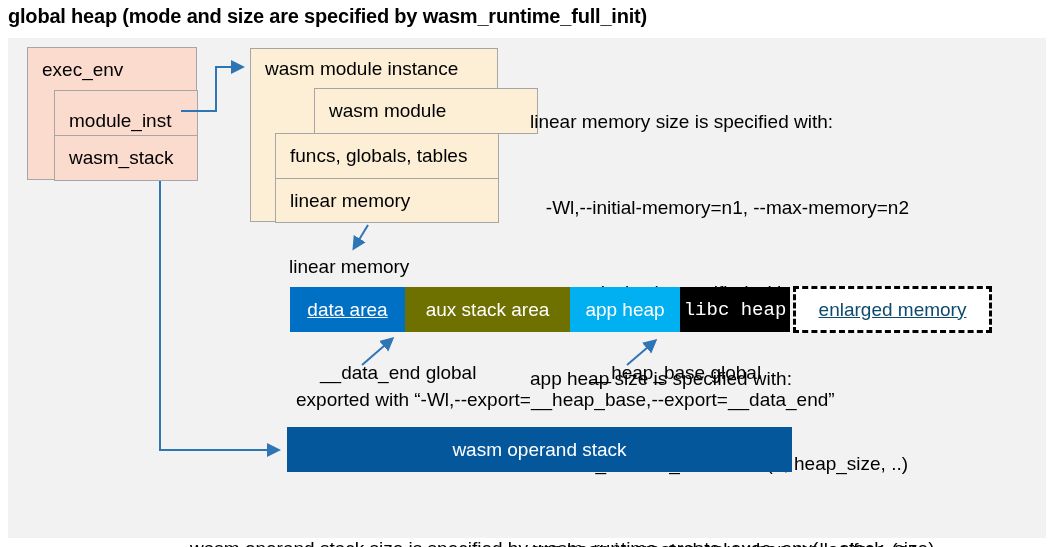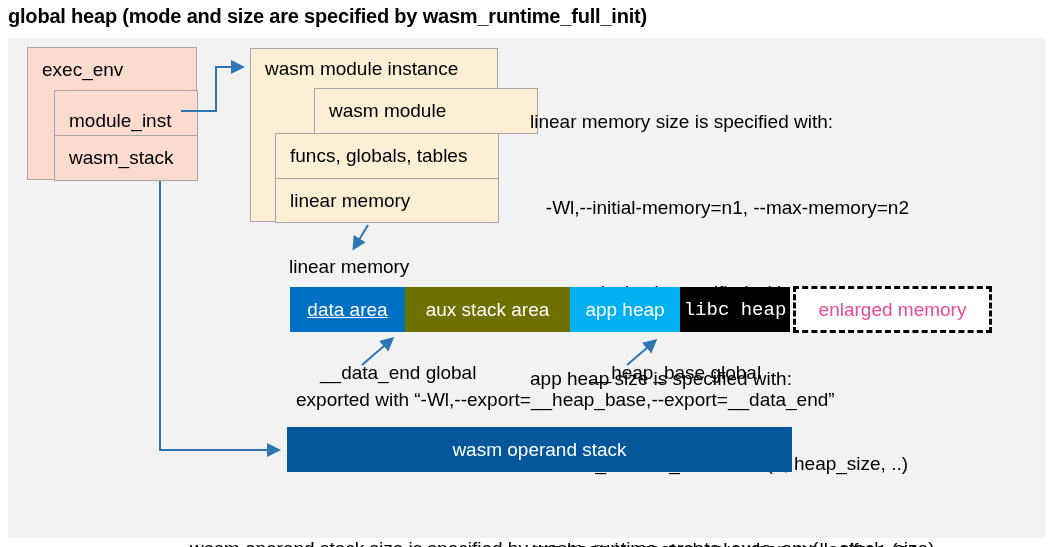--- a/index.html
+++ b/index.html
@@ -85,21 +85,21 @@
     <div>app heap is created only when malloc/free (or</div>
     
   </div>
 
   <div id="lm-caption">linear memory</div>
 
   <div id="seg-data" class="seg" style="background: rgb(0, 112, 197); text-decoration: underline;">data area</div>
   <div id="seg-aux" class="seg" style="background: rgb(110, 112, 0);">aux stack area</div>
   <div id="seg-heap" class="seg" style="background: rgb(0, 176, 240);">app heap</div>
   <div id="seg-libc" class="seg" style="background: #000000; font-family: Liberation Mono, monospace;">libc heap</div>
-  <div id="seg-enl" style="color: #ec4899;">enlarged memory</div>
+  <div id="seg-enl" style="color: #0c4a6e; text-decoration: underline;">enlarged memory</div>
 
   <div id="data-end-label" class="annot">__data_end global</div>
   <div id="heap-base-label" class="annot">__heap_base global</div>
   <div id="exported-label" class="annot">exported with “-Wl,--export=__heap_base,--export=__data_end”</div>
 
   <div id="operand-bar" style="background: rgb(4, 87, 155);">wasm operand stack</div>
 
   <div id="bottom-notes" class="notes">
     <div>wasm operand stack size is specified by wasm_runtime_create_exec_env(.., stack_size)</div>
     

